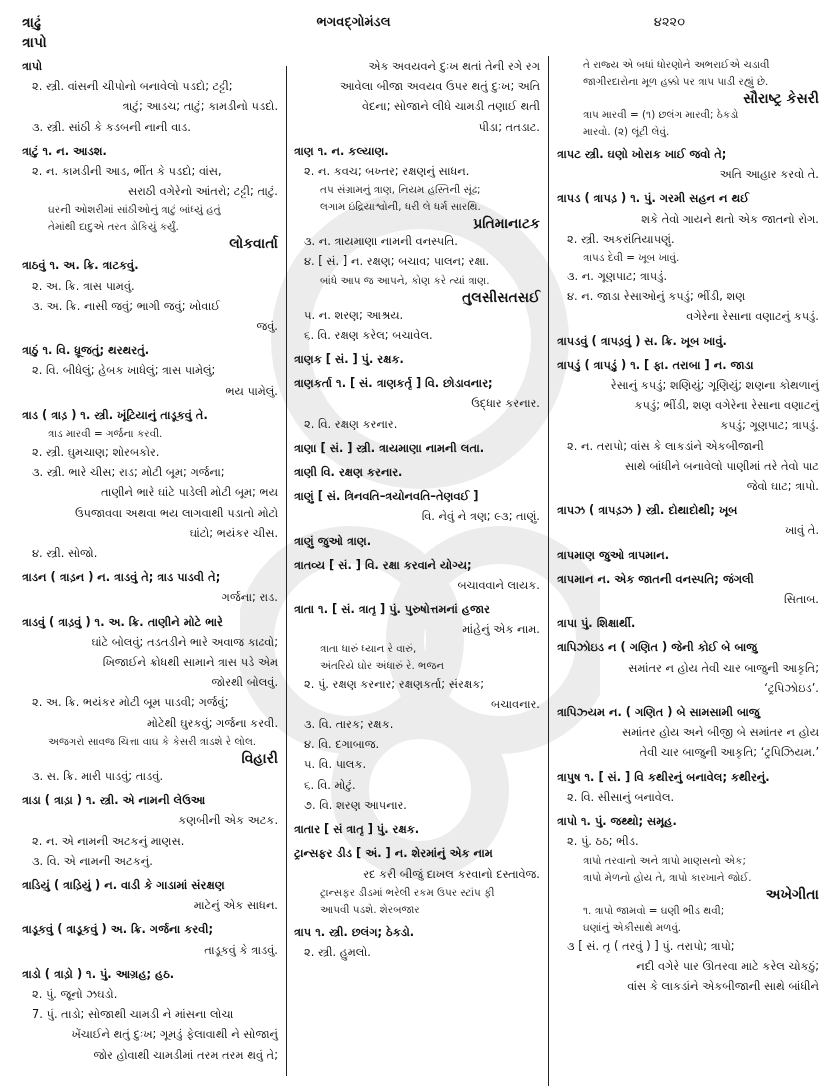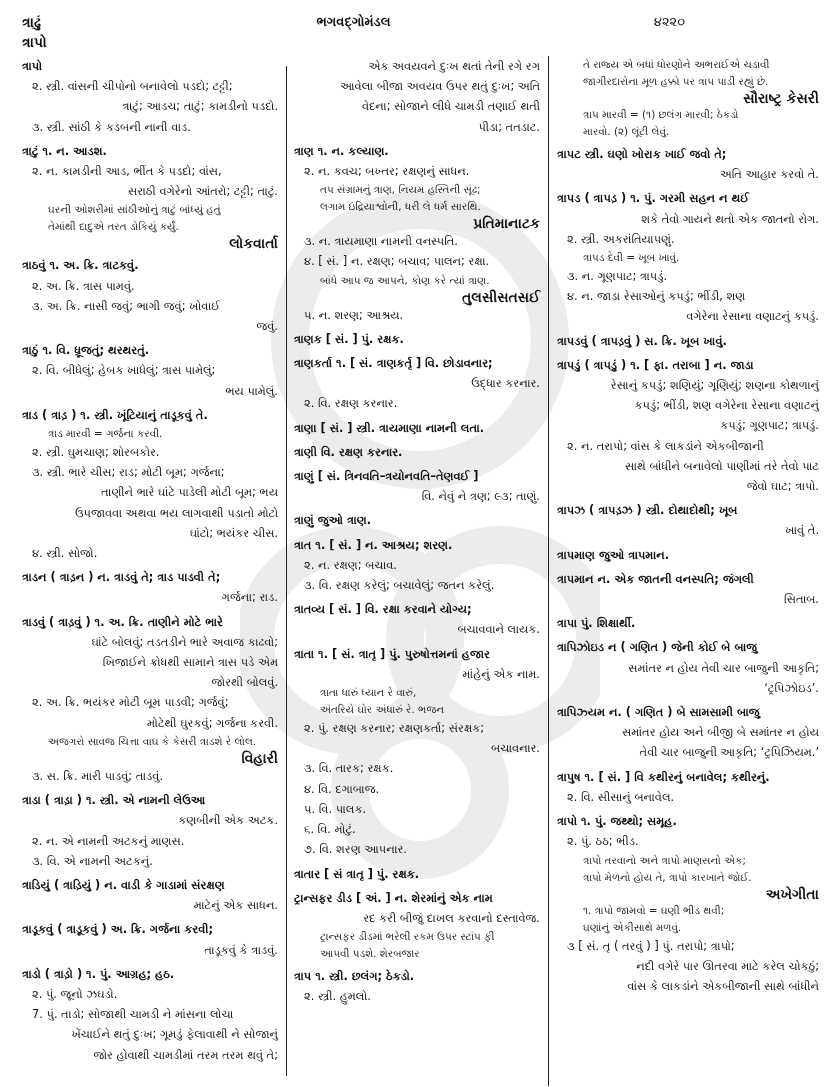--- a/index.html
+++ b/index.html
@@ -135,20 +135,21 @@
         <span class="ln hw">ત્રાણ ૧. ન. કલ્યાણ.</span>
         <span class="ln sense">૨. ન. કવચ; બખ્તર; રક્ષણનું સાધન.</span>
         <span class="ln quote">તપ સંગ્રામનું ત્રાણ, નિયમ હસ્તિની સૂંઢ;</span>
         <span class="ln quote">લગામ ઇંદ્રિયાશ્વોની, ધરી લે ધર્મ સારથિ.</span>
         <span class="ln src">પ્રતિમાનાટક</span>
         <span class="ln sense">૩. ન. ત્રાયમાણા નામની વનસ્પતિ.</span>
         <span class="ln sense">૪. [ સં. ] ન. રક્ષણ; બચાવ; પાલન; રક્ષા.</span>
         <span class="ln quote">બાંધે આપ જ આપને, કોણ કરે ત્યાં ત્રાણ.</span>
         <span class="ln src">તુલસીસતસઈ</span>
         <span class="ln sense">૫. ન. શરણ; આશ્રય.</span>
+        <span class="ln sense">૬. વિ. રક્ષણ કરેલ; બચાવેલ.</span>
       </div>
       <div class="entry">
         <span class="ln hw">ત્રાણક [ સં. ] પું. રક્ષક.</span>
       </div>
       <div class="entry">
         <span class="ln hw">ત્રાણકર્તા ૧. [ સં. ત્રાણકર્તૃ ] વિ. છોડાવનાર;</span>
         <span class="ln cont">ઉદ્ધાર કરનાર.</span>
         <span class="ln sense">૨. વિ. રક્ષણ કરનાર.</span>
       </div>
       <div class="entry">
@@ -156,25 +157,20 @@
       </div>
       <div class="entry">
         <span class="ln hw">ત્રાણી વિ. રક્ષણ કરનાર.</span>
       </div>
       <div class="entry">
         <span class="ln hw">ત્રાણું [ સં. ત્રિનવતિ–ત્રયોનવતિ–તેણવઈ ]</span>
         <span class="ln cont">વિ. નેવું ને ત્રણ; ૯૩; તાણું.</span>
       </div>
       <div class="entry">
         <span class="ln hw">ત્રાણું જુઓ ત્રાણ.</span>
-      </div>
-      <div class="entry">
-        <span class="ln hw">ત્રાત ૧. [ સં. ] ન. આશ્રય; શરણ.</span>
-        <span class="ln sense">૨. ન. રક્ષણ; બચાવ.</span>
-        <span class="ln sense">૩. વિ. રક્ષણ કરેલું; બચાવેલું; જતન કરેલું.</span>
       </div>
       <div class="entry">
         <span class="ln hw">ત્રાતવ્ય [ સં. ] વિ. રક્ષા કરવાને યોગ્ય;</span>
         <span class="ln cont">બચાવવાને લાયક.</span>
       </div>
       <div class="entry">
         <span class="ln hw">ત્રાતા ૧. [ સં. ત્રાતૃ ] પું. પુરુષોત્તમનાં હજાર</span>
         <span class="ln cont">માંહેનું એક નામ.</span>
         <span class="ln quote">ત્રાતા ધારું ધ્યાન રે વારું,</span>
         <span class="ln quote">અંતરિયે ઘોર અંધારું રે.   ભજન</span>

